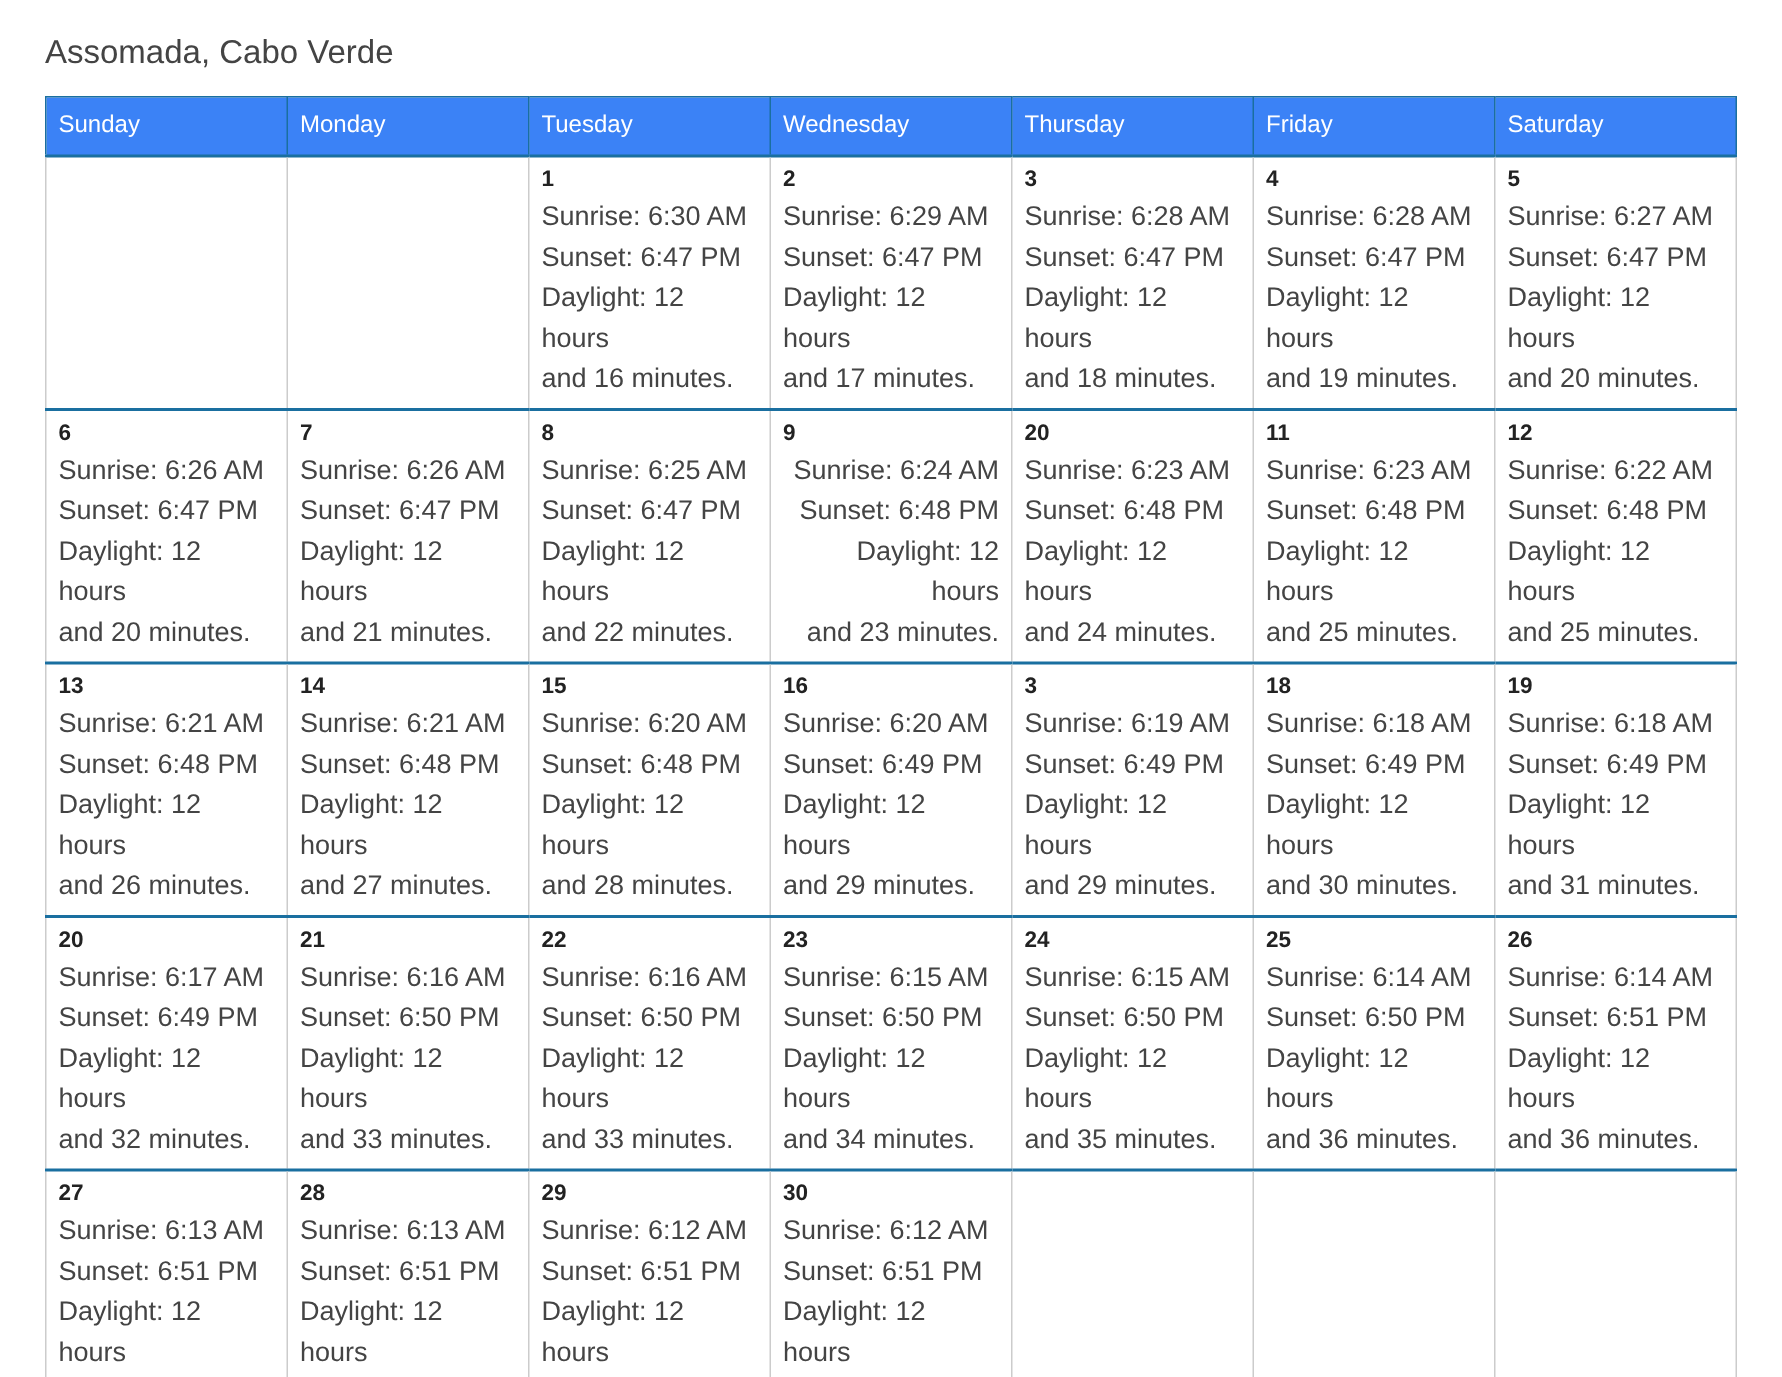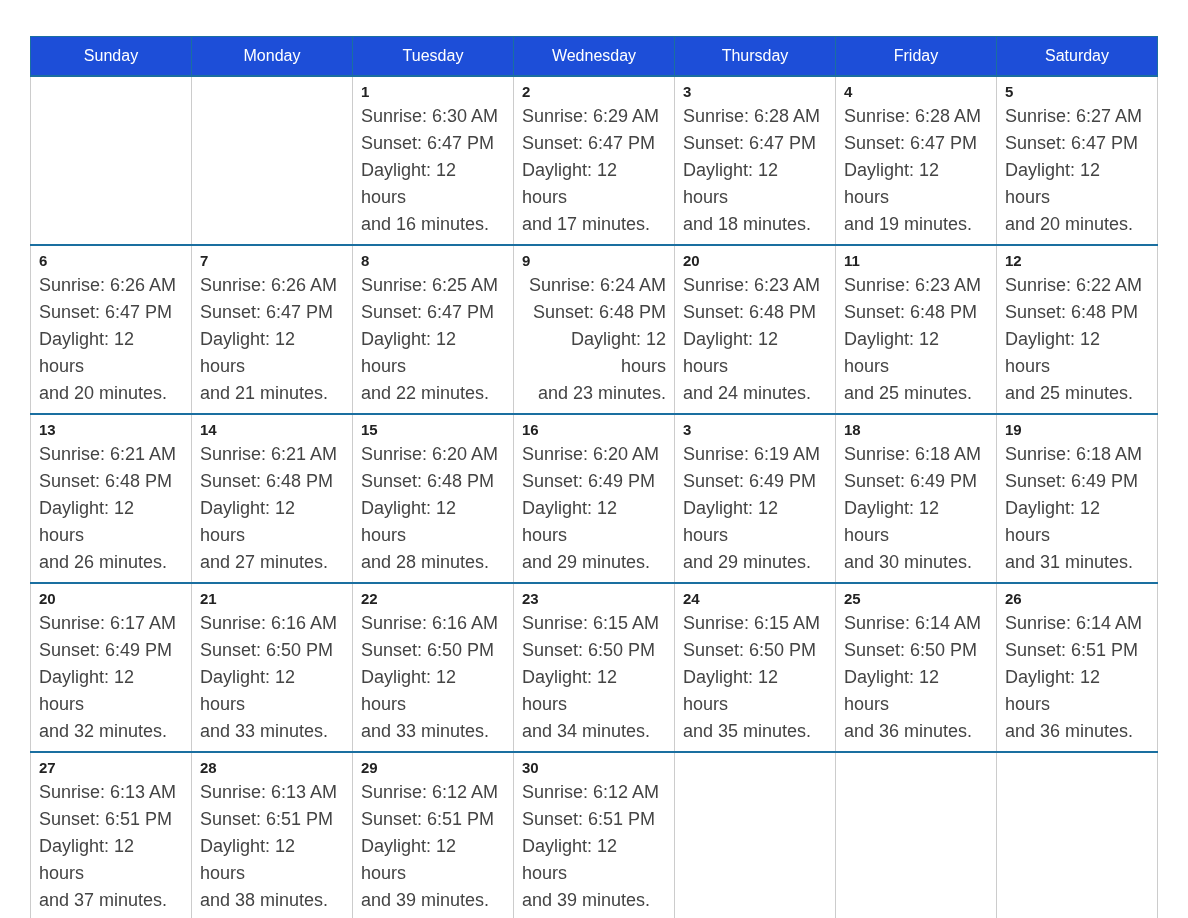--- a/index.html
+++ b/index.html
@@ -44,26 +44,26 @@
       font-weight: normal;
       color: #444;
       margin-top: 2px;
     }
     .calendar-table {
       width: 100%;
       border-collapse: collapse;
       border: 1px solid #aaa;
     }
     .calendar-table th {
-      background-color: #1d4ed8;
+      background-color: #3b82f6;
       color: #fff;
       padding: 10px 8px;
       font-size: 16px;
       font-weight: normal;
-      text-align: center;
+      text-align: left;
       border: 1px solid #1a6fa0;
     }
     .calendar-table td {
       vertical-align: top;
       padding: 6px 8px;
       font-size: 13px;
       color: #333;
       border: 1px solid #ccc;
       width: 14.28%;
       min-height: 90px;
@@ -86,20 +86,21 @@
     }
     tr.week-row td {
       border-top: 2px solid #1a6fa0;
     }
   </style>
 </head>
 <body>
 
 <div class="header-area">
   <div class="title-area">
+    <h2>Assomada, Cabo Verde</h2>
   </div>
 </div>
 
 <table class="calendar-table">
   <thead>
     <tr>
       <th>Sunday</th>
       <th>Monday</th>
       <th>Tuesday</th>
       <th>Wednesday</th>

